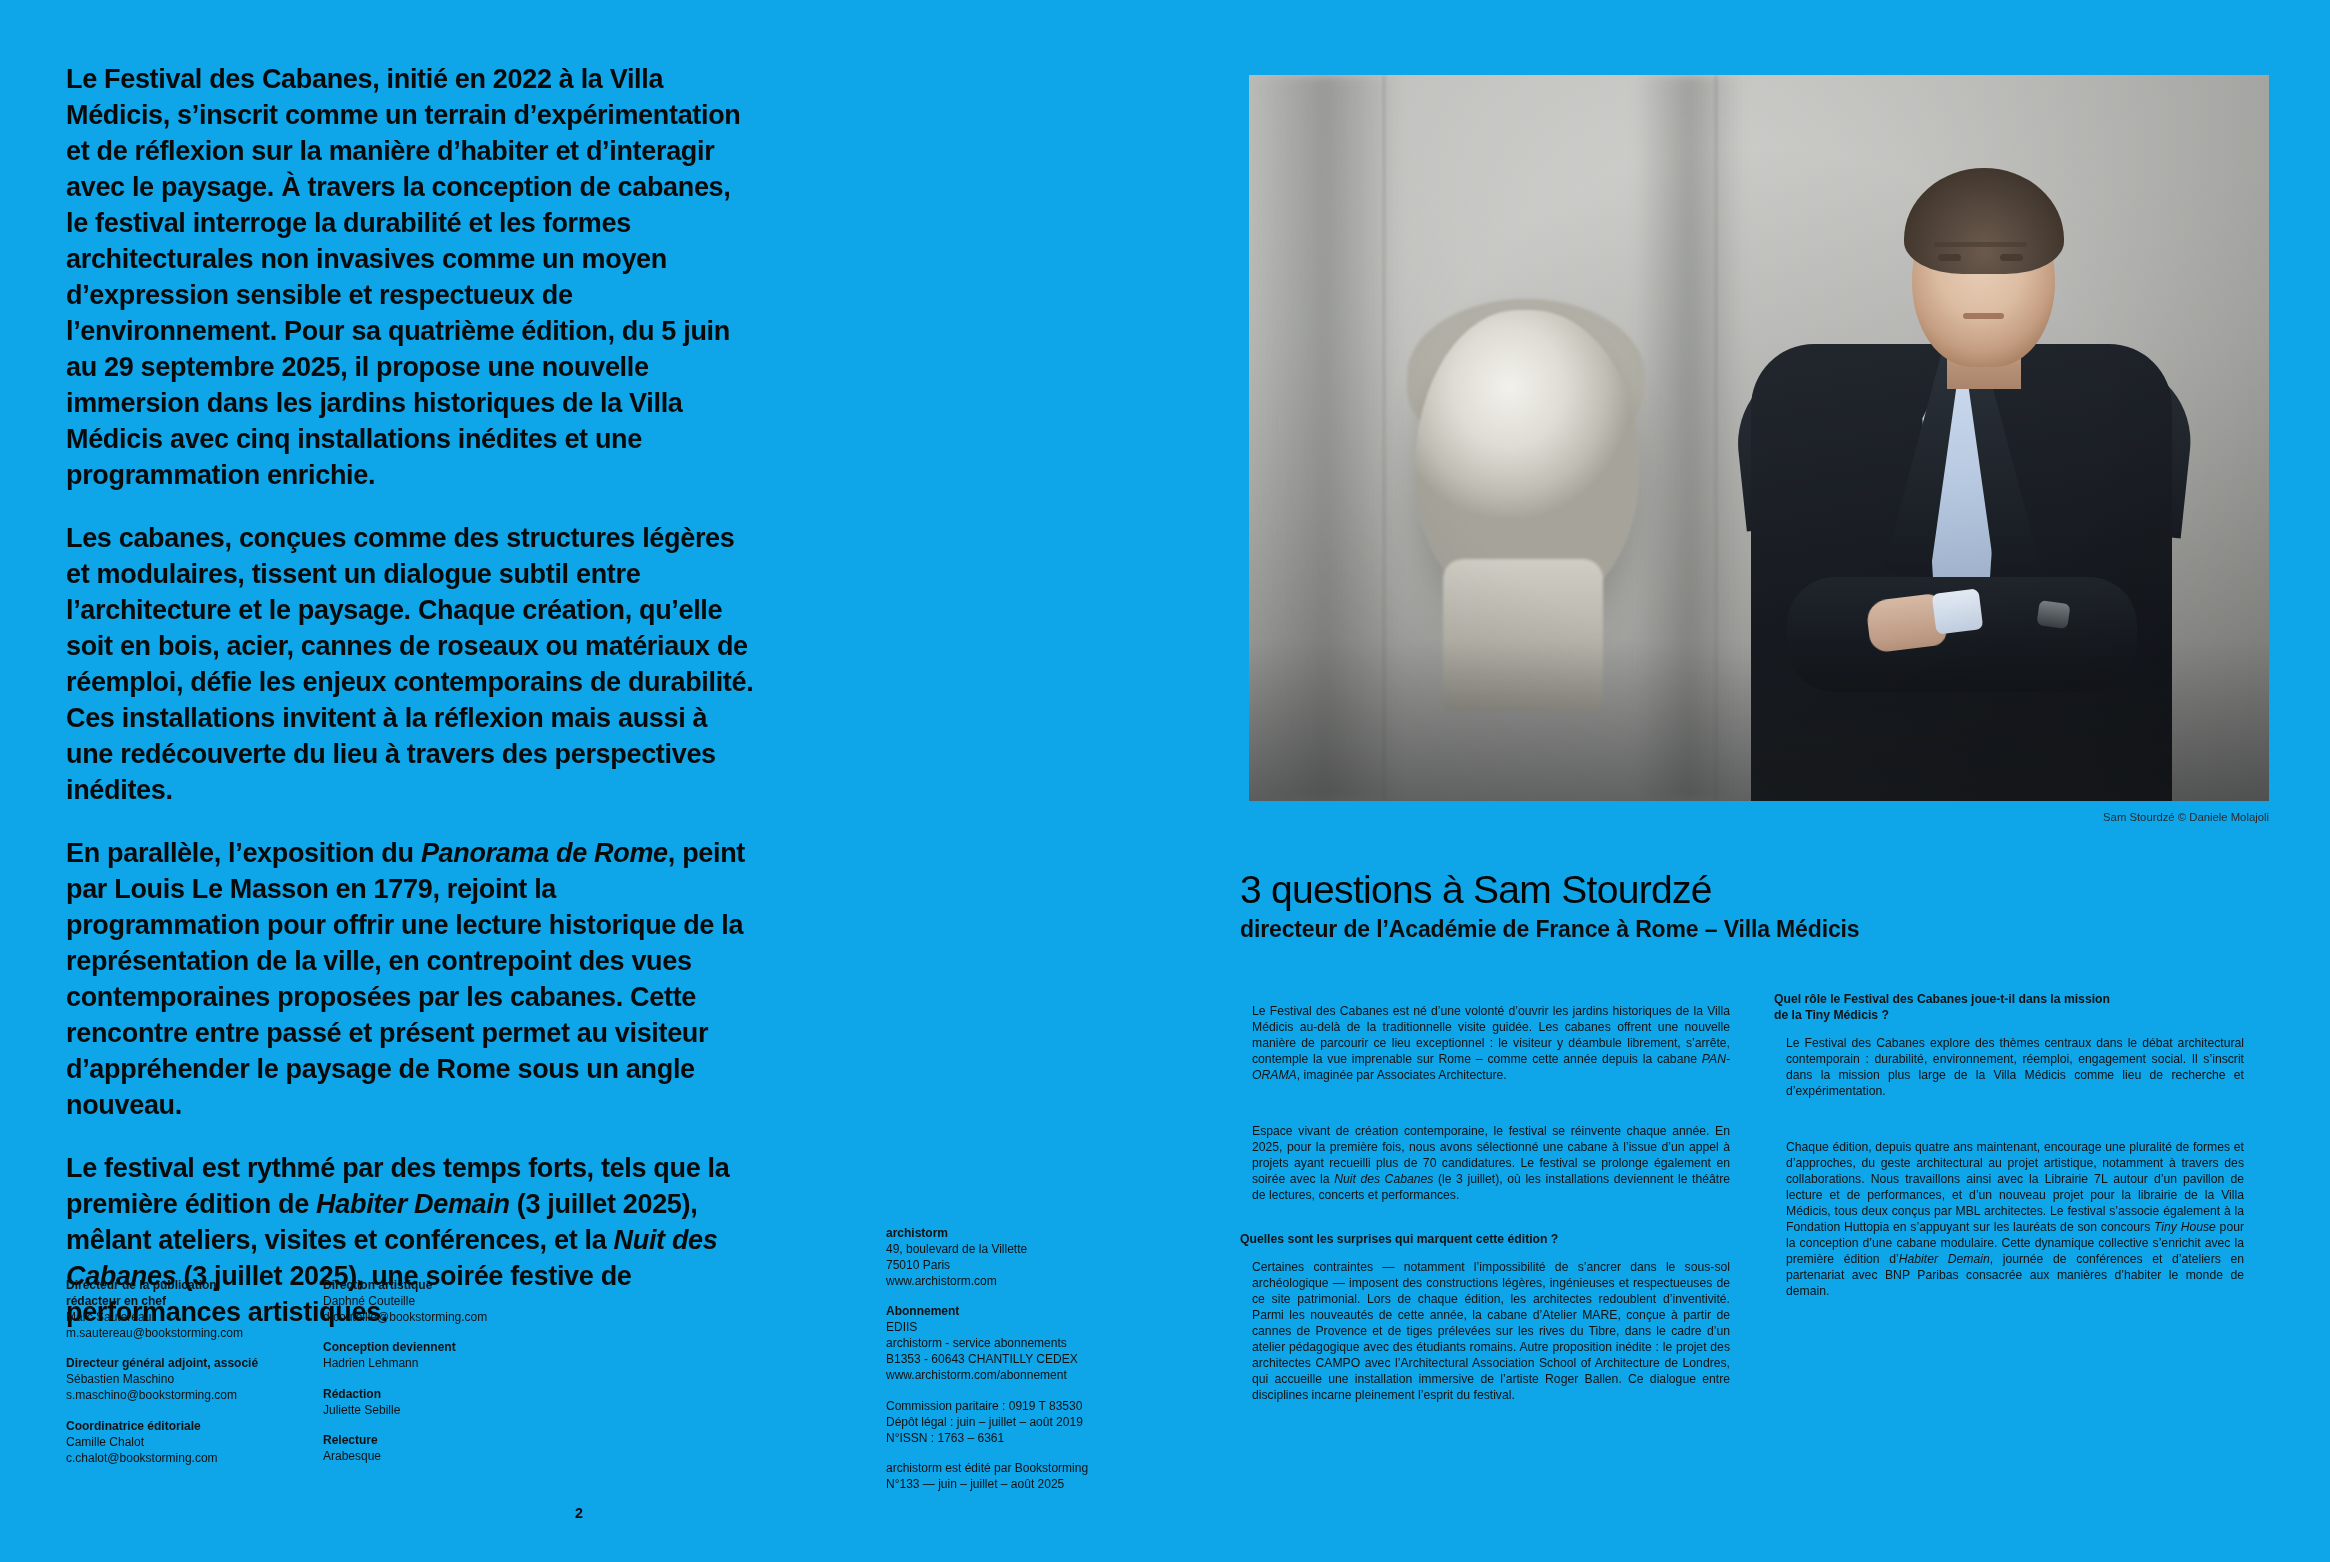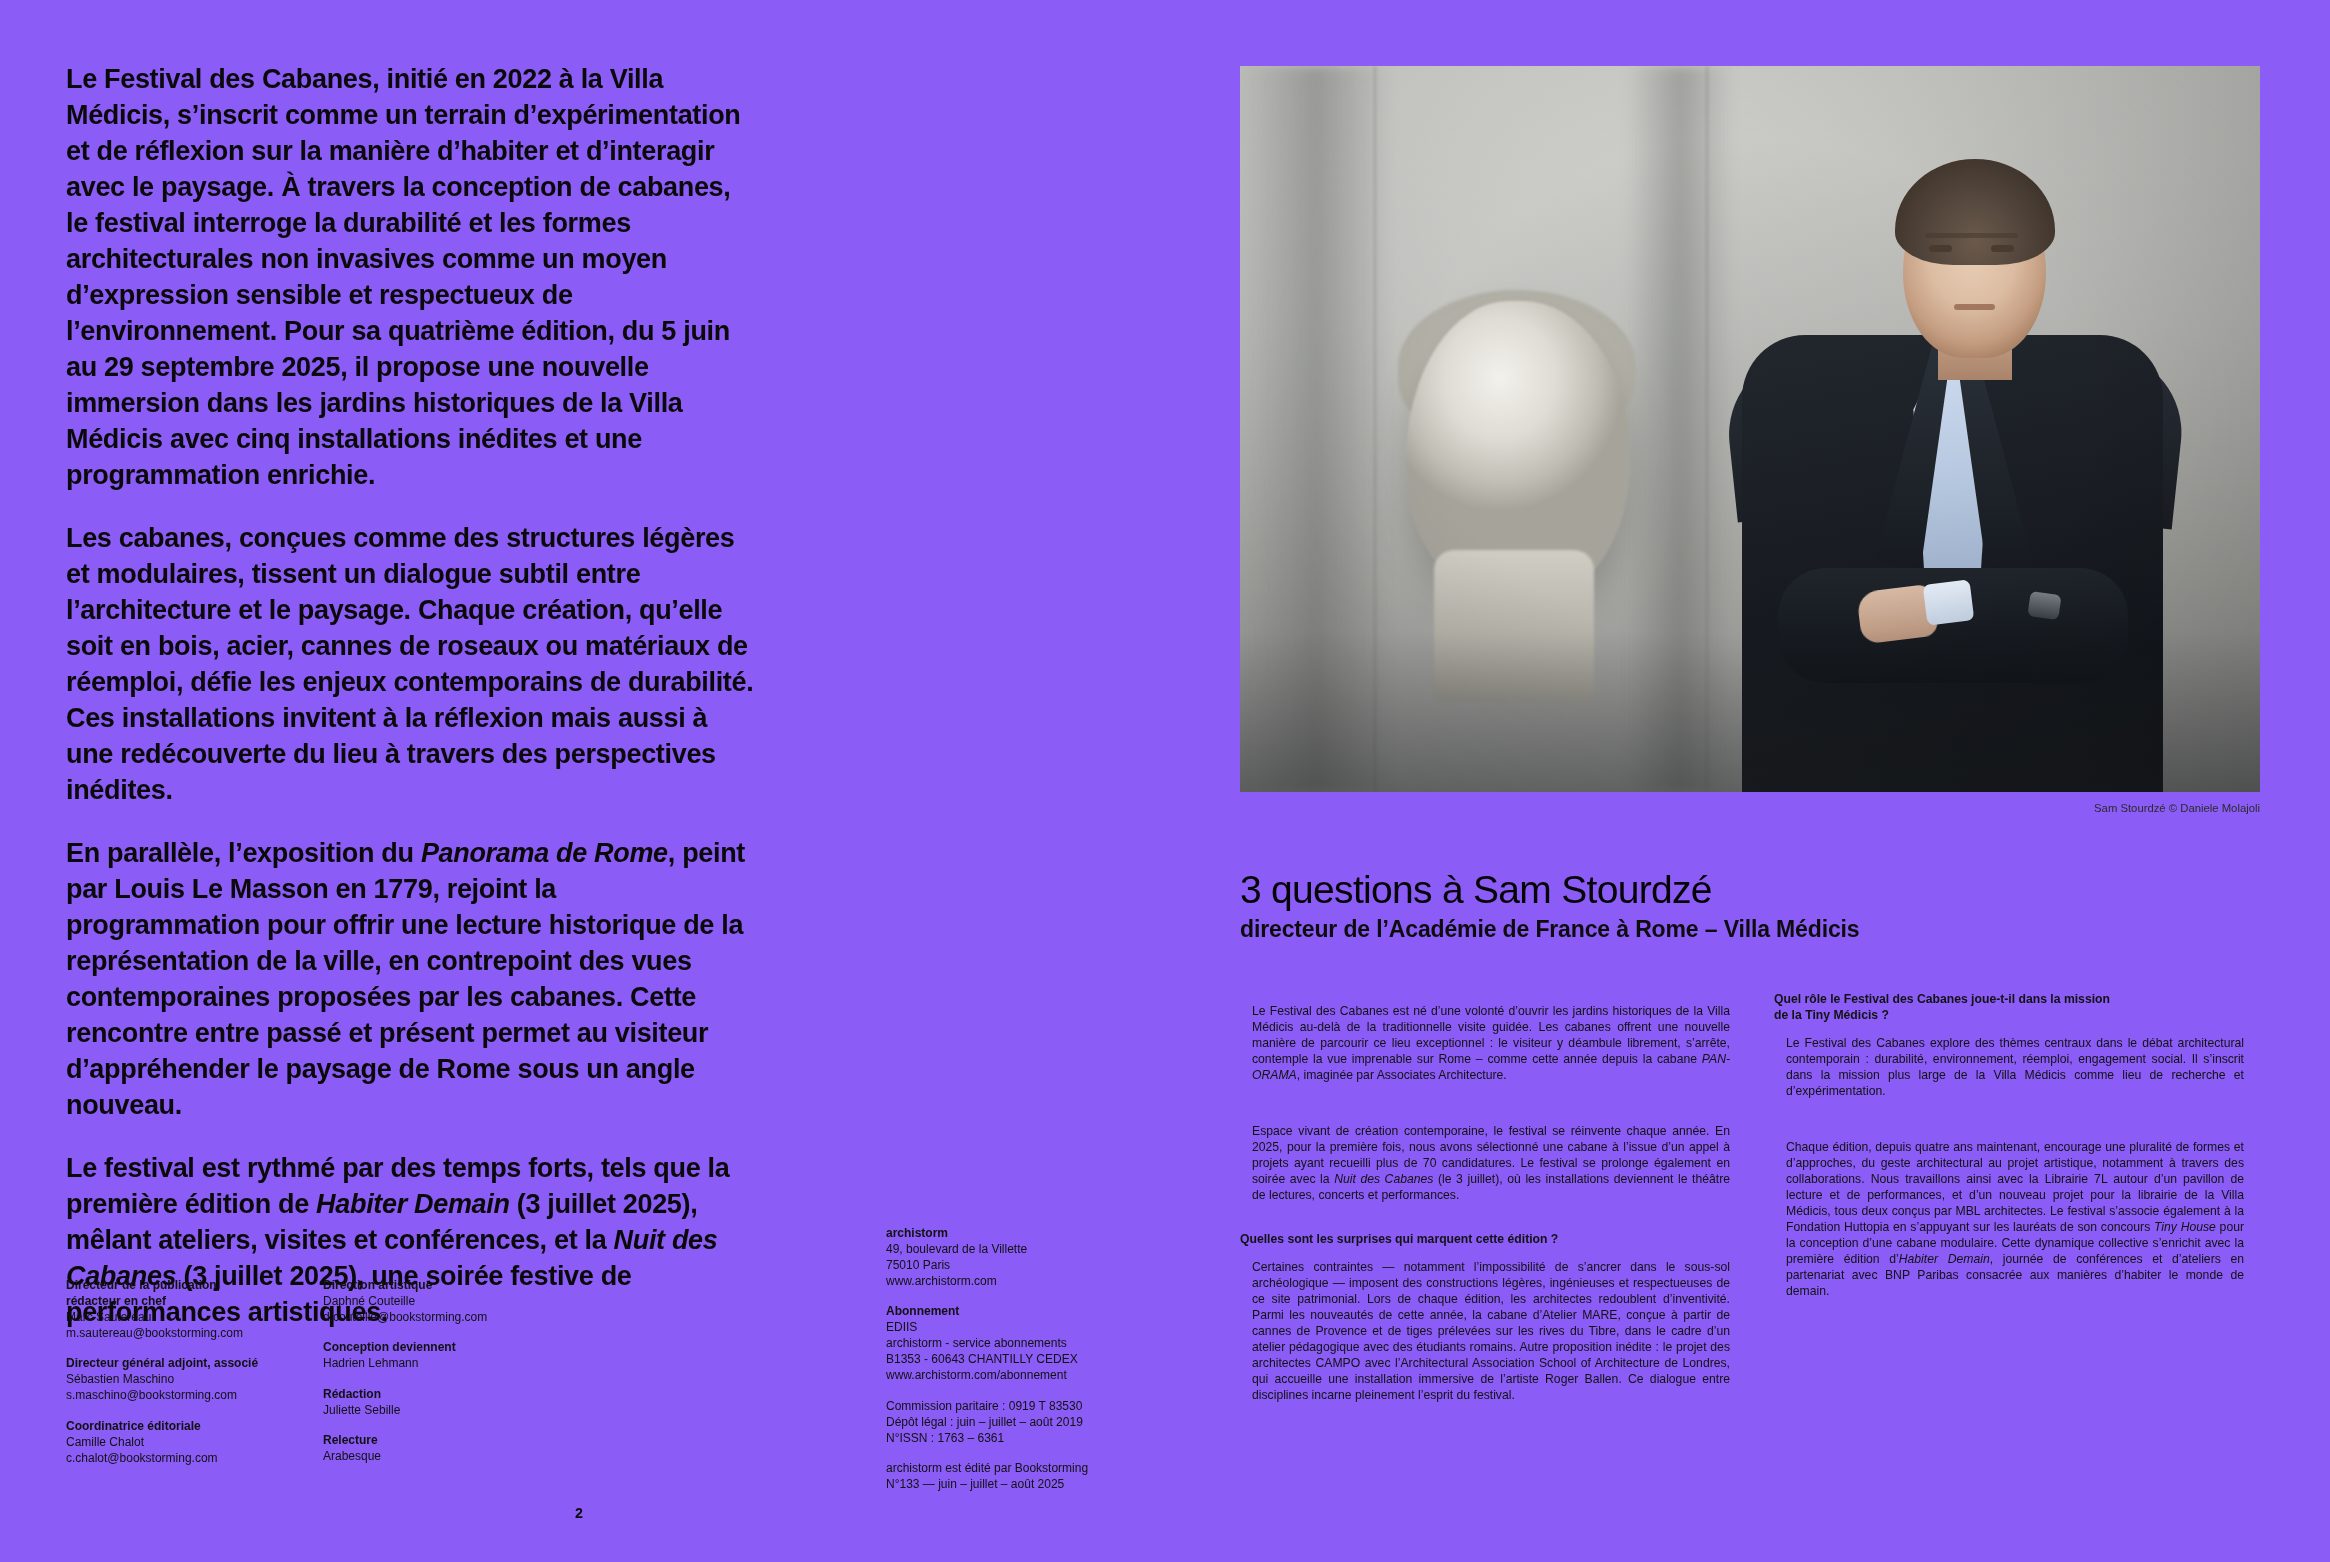--- a/index.html
+++ b/index.html
@@ -9,21 +9,21 @@
   }
   body {
     font-family: "Liberation Sans", sans-serif;
     color: #0a0a0a;
     -webkit-font-smoothing: antialiased;
   }
   #spread {
     position: relative;
     width: 2330px;
     height: 1563px;
-    background: #8b5cf6;
+    background: #0ea5e9;
     overflow: hidden;
   }
 
   
   #page-left {
     position: absolute;
     left: 0; top: 0;
     width: 1165px;
     height: 1563px;
   }
@@ -410,21 +410,21 @@
         <span class="ln">archistorm est édité par Bookstorming</span>
         <span class="ln">N°133 — juin – juillet – août 2025</span>
       </div>
     </div>
 
     <div id="folio-left" class="folio">2</div>
   </div>
 
   <div id="page-right">
 
-    <figure id="portrait-figure" style="margin:0;">
+    <figure id="portrait-figure" style="margin:9px;">
       <div id="portrait-photo">
         <div class="wall"></div>
         <div class="colshade" style="left:0px;width:152px;"></div>
         <div class="colshade" style="left:386px;width:108px;"></div>
         <div class="seam" style="left:134px;"></div>
         <div class="seam" style="left:466px;"></div>
         <div class="bust-hair"></div>
         <div class="bust"></div>
         <div class="bust-neck"></div>
         <div class="man-shoulderL"></div>

